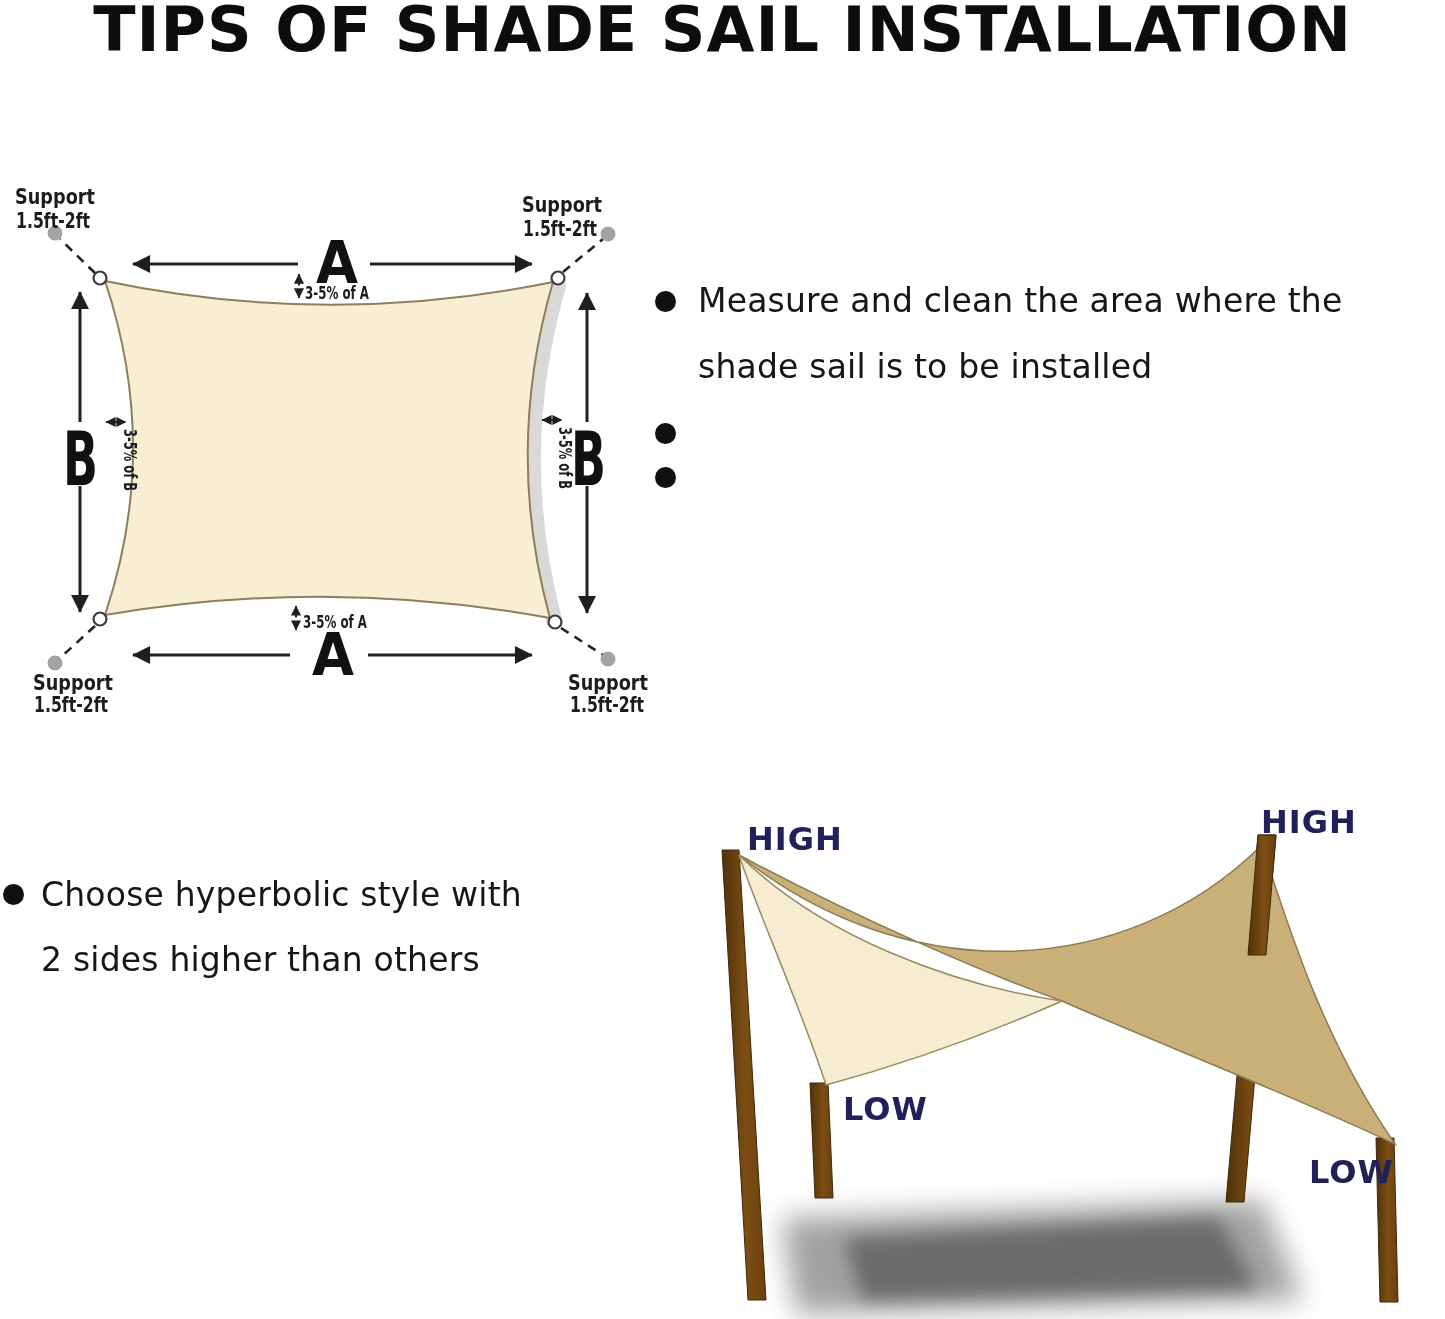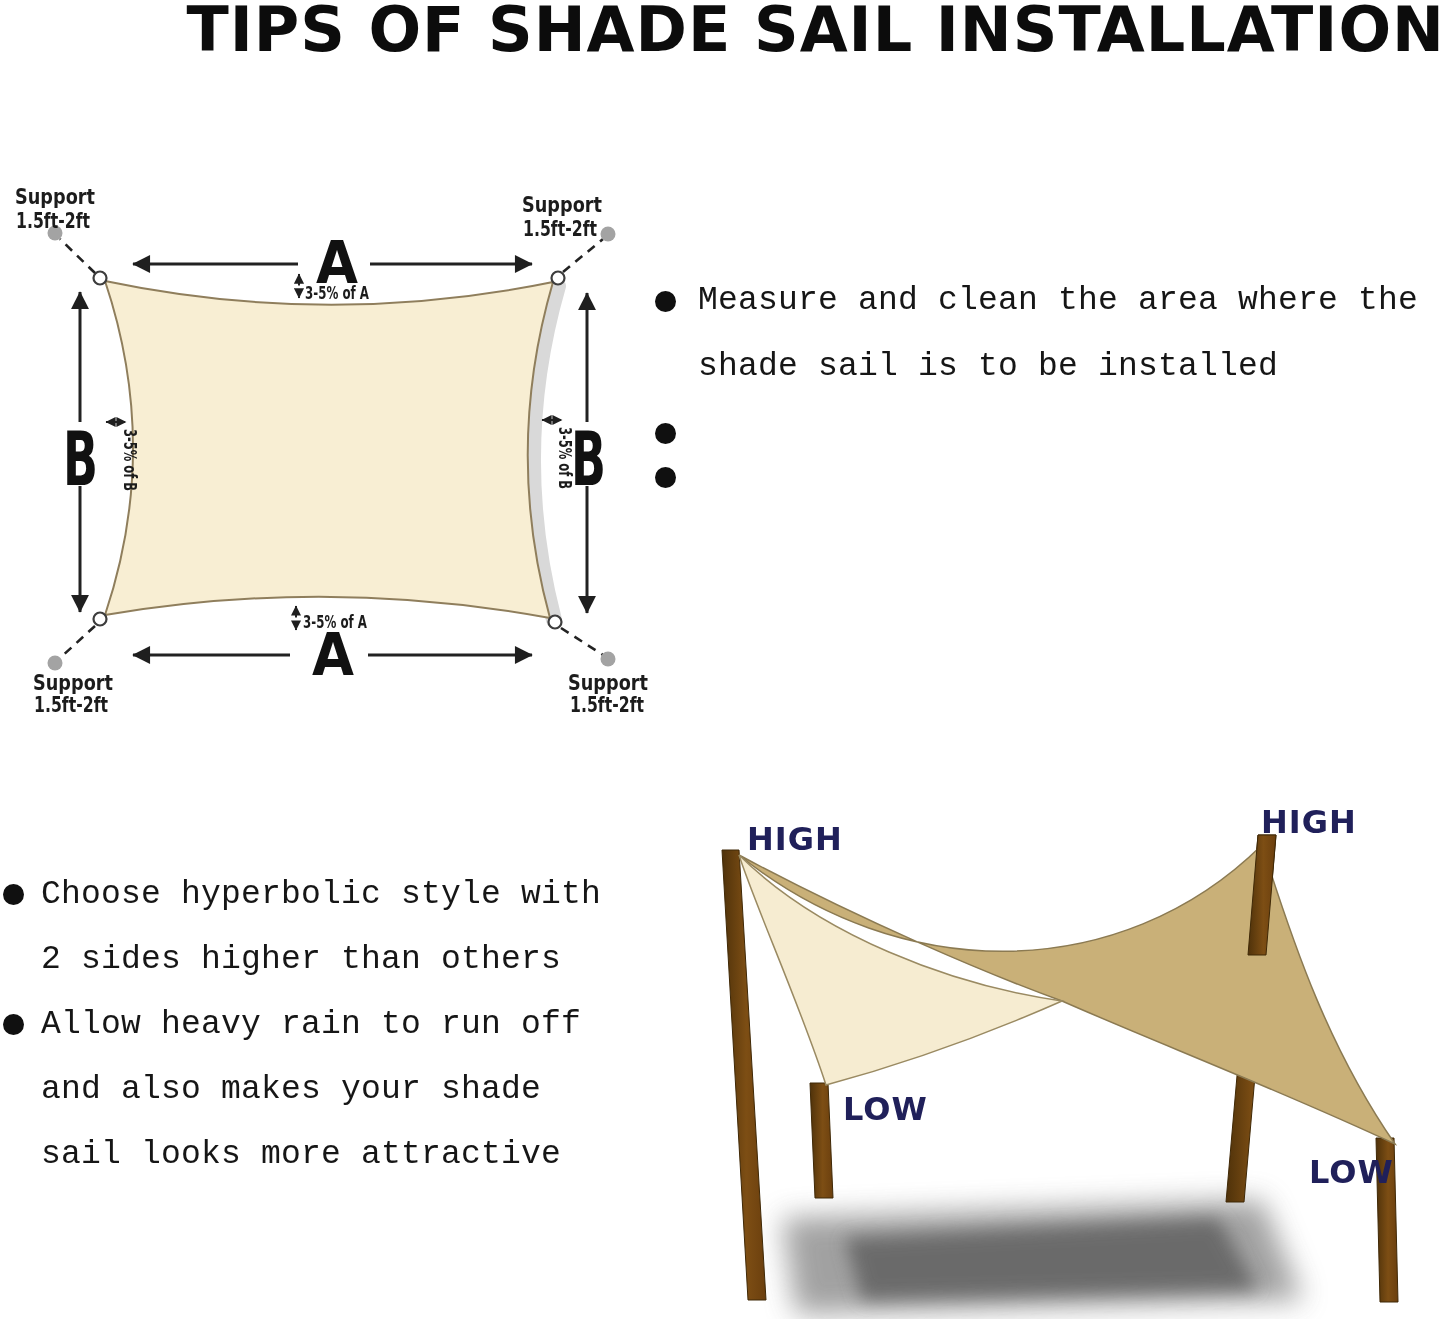--- a/index.html
+++ b/index.html
@@ -1,31 +1,31 @@
 <!DOCTYPE html>
 <html><head>
 <meta charset="utf-8">
 <style>
   html,body{margin:0;padding:0;}
   body{
     width:1445px;height:1319px;position:relative;background:#ffffff;overflow:hidden;
     font-family:"DejaVu Sans","Liberation Sans",sans-serif;color:#1a1a1a;
   }
   .page-title{
-    position:absolute;top:0;left:0;right:0;text-align:right;
+    position:absolute;top:0;left:0;right:0;text-align:center;
     font-size:62px;font-weight:bold;line-height:60px;letter-spacing:1px;color:#0c0c0c;
     white-space:nowrap;
   }
   .svg-abs{position:absolute;}
   #diagram-svg{left:0;top:170px;}
   #install-svg{left:640px;top:780px;}
   .tips{position:absolute;}
   #tips-right{left:645px;top:268px;width:800px;}
   #tips-left{left:3px;top:862px;width:635px;}
-  .tip{display:flex;align-items:flex-start;font-family:Liberation Mono, monospace;}
+  .tip{display:flex;align-items:flex-start;}
   .tip .dot{flex:none;width:21px;height:21px;border-radius:50%;background:#101010;margin:23px 22px 0 10px;}
   #tips-left .tip .dot{margin:22px 17px 0 0;}
   .tip-text{white-space:pre-line;font-size:33px;line-height:66px;letter-spacing:0.2px;color:#161616;}
   #tips-left .tip-text{line-height:65px;}
   text{font-family:"DejaVu Sans","Liberation Sans",sans-serif;}
   .dim-letter{font-weight:bold;fill:#111;}
   .support-txt{font-size:22px;font-weight:bold;fill:#1c1c1c;}
   .sag-txt{font-size:18px;font-weight:bold;fill:#1c1c1c;}
   .hl-txt{font-size:32px;font-weight:bold;letter-spacing:1px;}
 </style>
@@ -130,26 +130,20 @@
     <span class="dot"></span>
   </div>
 </div>
 
 <div class="tips" id="tips-left">
   <div class="tip">
     <span class="dot"></span>
     <div class="tip-text">Choose hyperbolic style with
 2 sides higher than others</div>
   </div>
-  <div class="tip">
-    <span class="dot"></span>
-    <div class="tip-text">Allow heavy rain to run off
-and also makes your shade
-sail looks more attractive</div>
-  </div>
 </div>
 
 <svg id="install-svg" class="svg-abs" width="805" height="539" viewBox="640 780 805 539">
   <defs>
     <linearGradient id="wood" x1="0" y1="0" x2="1" y2="0">
       <stop offset="0" stop-color="#4f320a"></stop>
       <stop offset="0.55" stop-color="#7d4e14"></stop>
       <stop offset="1" stop-color="#6b3f0e"></stop>
     </linearGradient>
     <filter id="softBlur" x="-40%" y="-40%" width="180%" height="180%">

